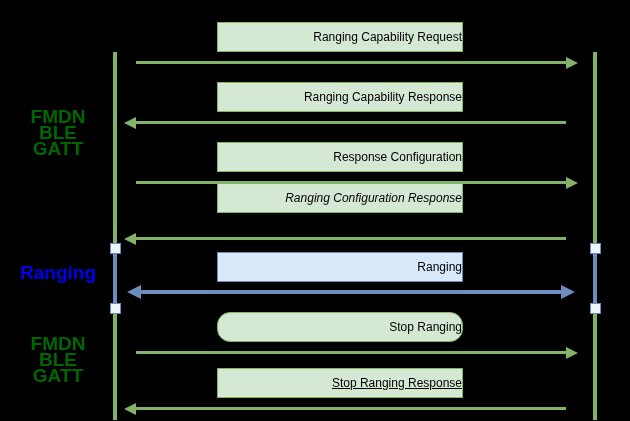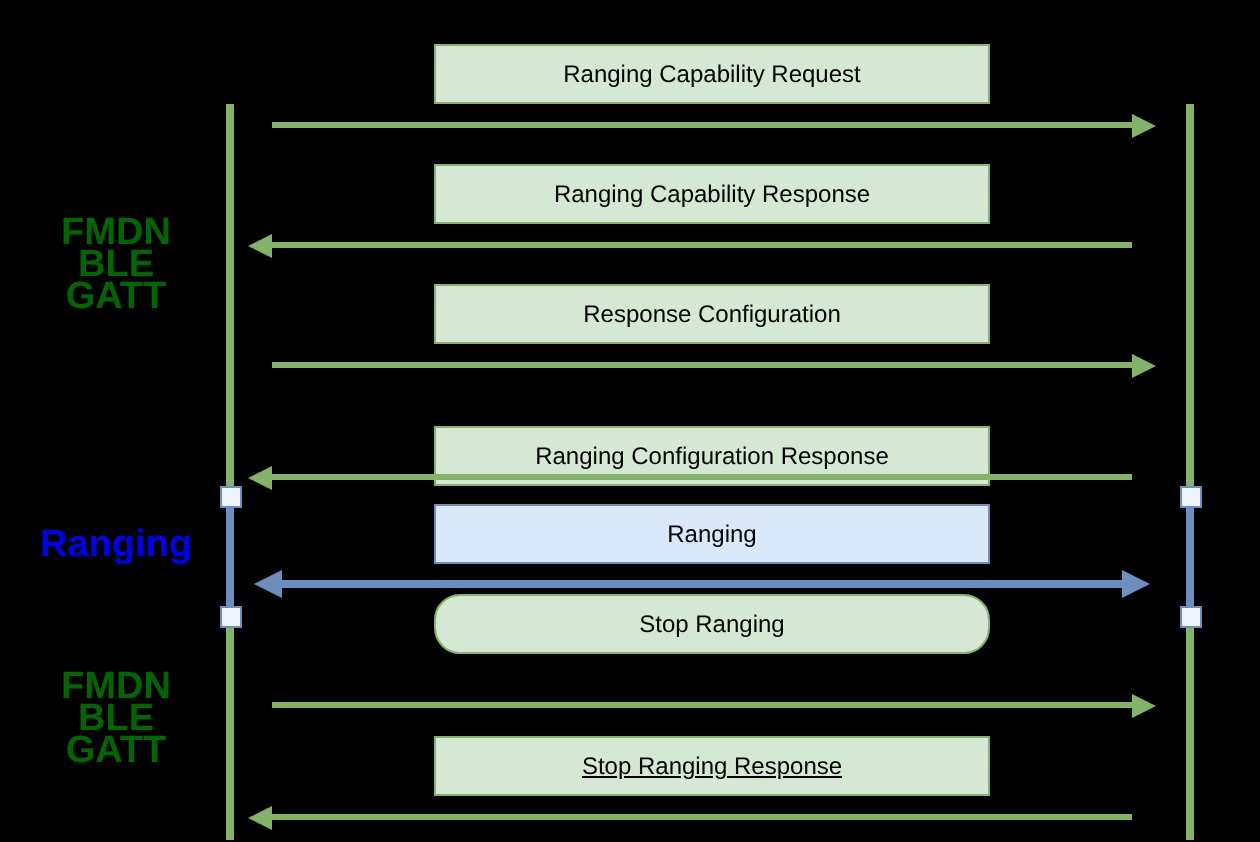--- a/index.html
+++ b/index.html
@@ -46,23 +46,23 @@
     background:var(--marker-fill);
     border:1.5px solid var(--blue-stroke);
   }
   .marker.l{left:110px;}
   .marker.r{left:590px;}
   .marker.row1{top:243px;}
   .marker.row2{top:303px;}
   
   .msg-box{
     position:absolute;
-    left:217px;width:278px;height:30px;
+    left:217px;width:246px;height:30px;
     box-sizing:border-box;
-    display:flex;align-items:center;justify-content:center;
+    display:flex;align-items:center;justify-content:flex-end;
     font-size:12px;color:var(--box-text);
     text-align:center;
   }
   .msg-box.green{background:var(--green-fill);border:1.5px solid var(--green-stroke);}
   .msg-box.blue{background:var(--blue-fill);border:1.5px solid var(--blue-stroke);}
   
   .msg-arrow{
     position:absolute;
     left:136px;width:430px;height:3px;
     background:var(--green-stroke);
@@ -149,36 +149,36 @@
     <span class="head left"></span>
   </div>
 
   <div class="msg-box green" style="top:142px;">
     <span>Response Configuration</span>
   </div>
   <div class="msg-arrow" style="top:181px;">
     <span class="head right"></span>
   </div>
 
-  <div class="msg-box green" style="top:213px;">
+  <div class="msg-box green" style="top:183px;font-style:italic;">
     <span>Ranging Configuration Response</span>
   </div>
   <div class="msg-arrow" style="top:237px;">
     <span class="head left"></span>
   </div>
 
   <div class="msg-box blue" style="top:252px;">
     <span>Ranging</span>
   </div>
   <div class="msg-arrow blue" style="top:290px;">
     <span class="head left"></span>
     <span class="head right"></span>
   </div>
 
-  <div class="msg-box green" style="top:297px;border-radius:13px;">
+  <div class="msg-box green" style="top:312px;border-radius:13px;">
     <span>Stop Ranging</span>
   </div>
   <div class="msg-arrow" style="top:351px;">
     <span class="head right"></span>
   </div>
 
   <div class="msg-box green" style="top:368px;text-decoration:underline;">
     <span>Stop Ranging Response</span>
   </div>
   <div class="msg-arrow" style="top:407px;">

